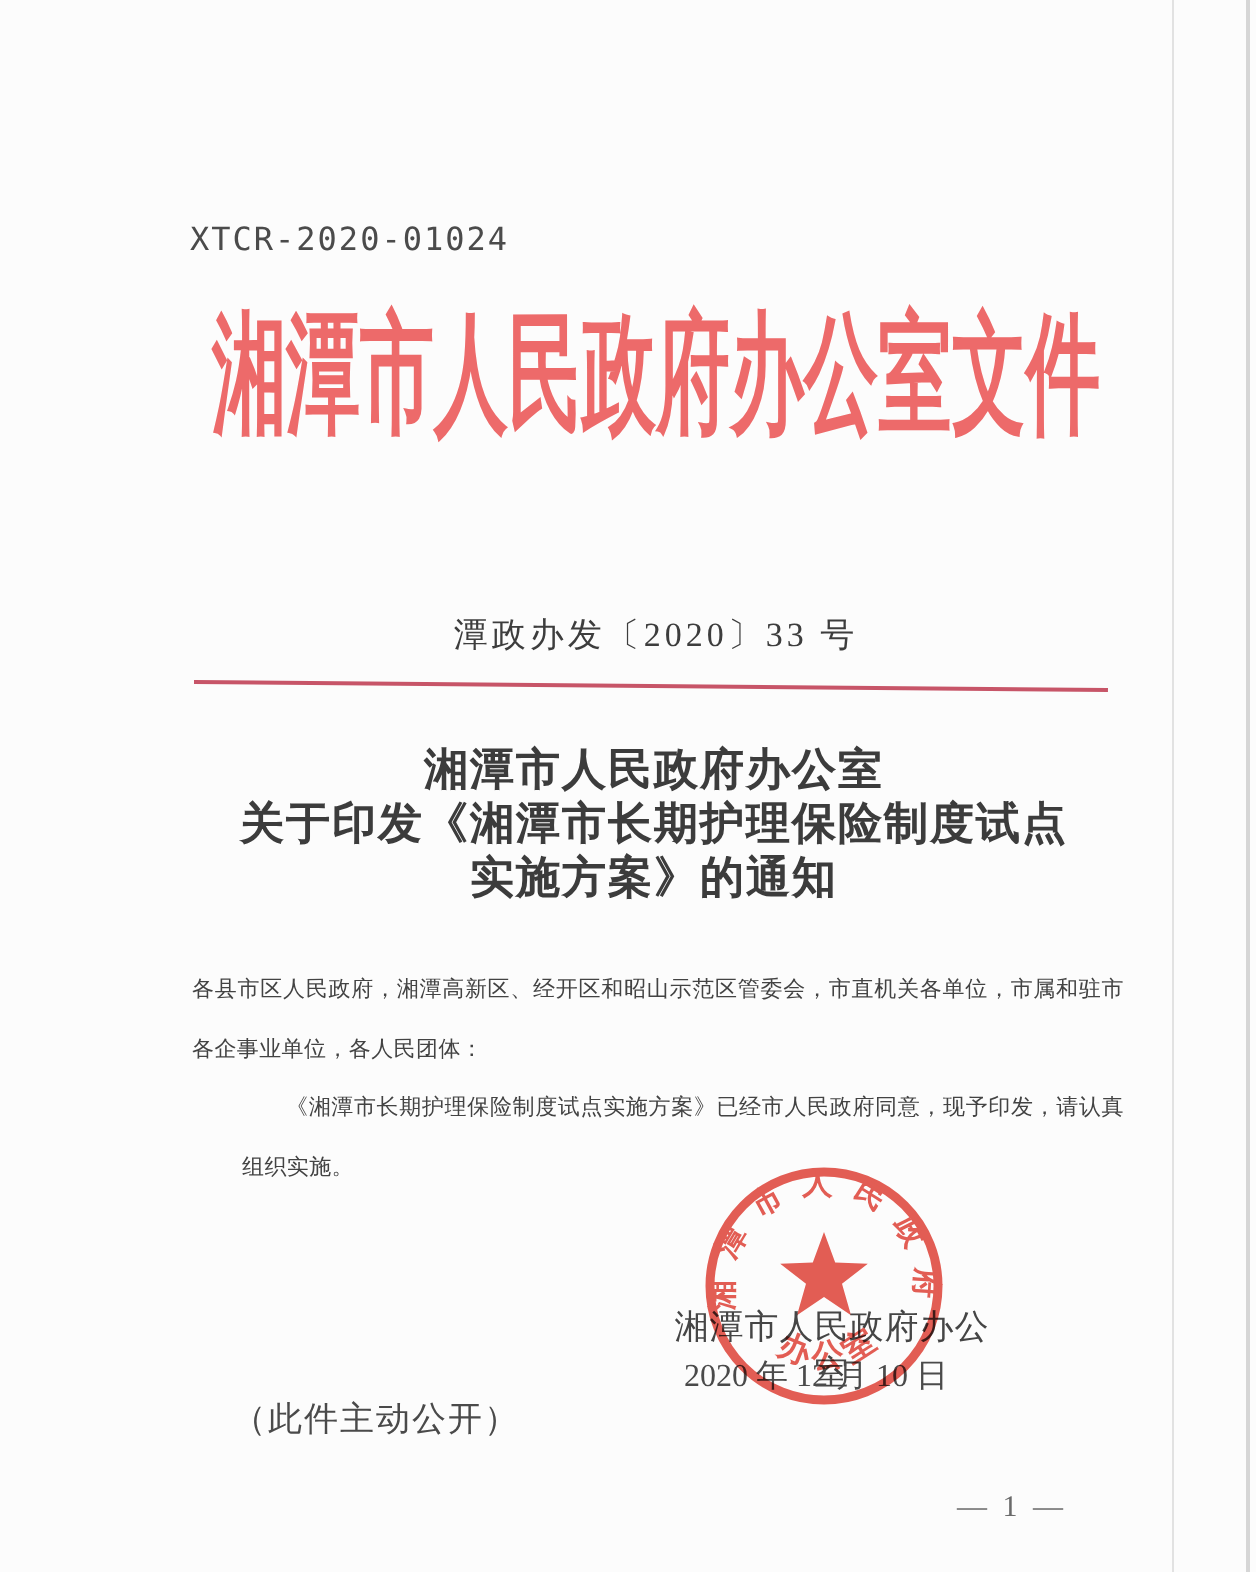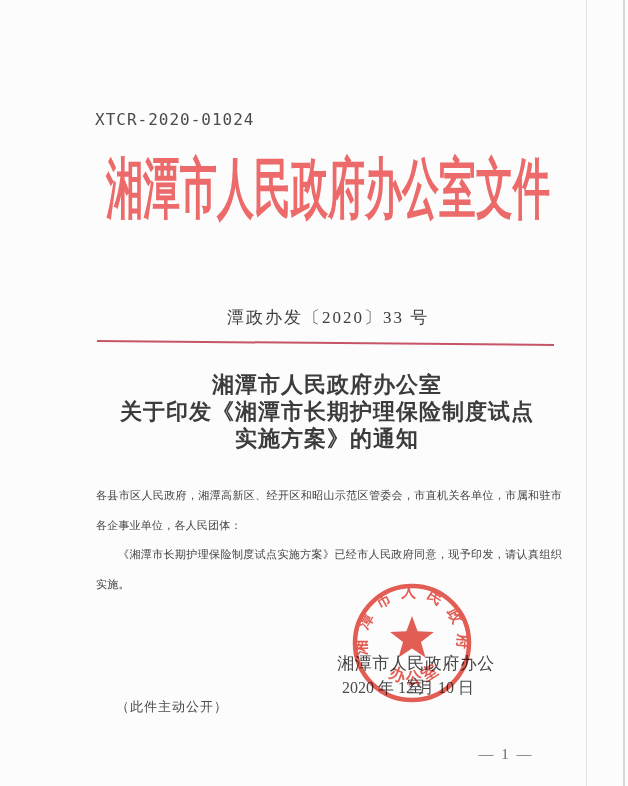--- a/index.html
+++ b/index.html
@@ -84,21 +84,21 @@
     position: absolute;
     left: 96px; top: 481px;
     width: 466px;
     font-size: 11px;
     line-height: 29.5px;
     letter-spacing: 0.2px;
     color: #434343;
     text-align: justify;
   }
   .doc-body p { margin: 0; }
-  .doc-body p.indent { text-indent: 2em; }
+  .doc-body p.indent { text-indent: 2em; margin-left: 25px; }
   .signature {
     position: absolute;
     left: 330px; top: 652px;
     width: 172px;
     text-align: center;
     font-size: 17px;
     color: #454545;
     letter-spacing: 0.5px;
   }
   .date {
@@ -112,21 +112,21 @@
   .seal {
     position: absolute;
     left: 349px; top: 580px;
     opacity: 0.88;
     mix-blend-mode: multiply;
     pointer-events: none;
   }
   .note {
     position: absolute;
     left: 116px; top: 698px;
-    font-size: 13px;
+    font-size: 17px;
     color: #4a4a4a;
     letter-spacing: 1px;
   }
   .page-number {
     position: absolute;
     left: 460px; top: 746px;
     width: 92px;
     text-align: center;
     font-size: 15px;
     color: #6a6a6a;

